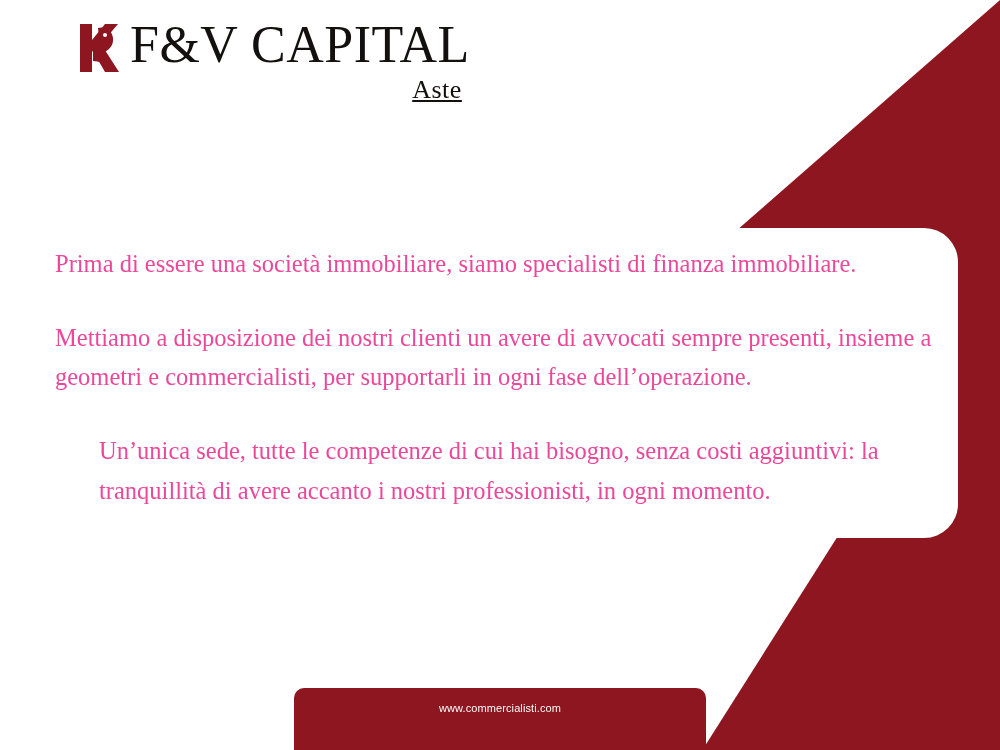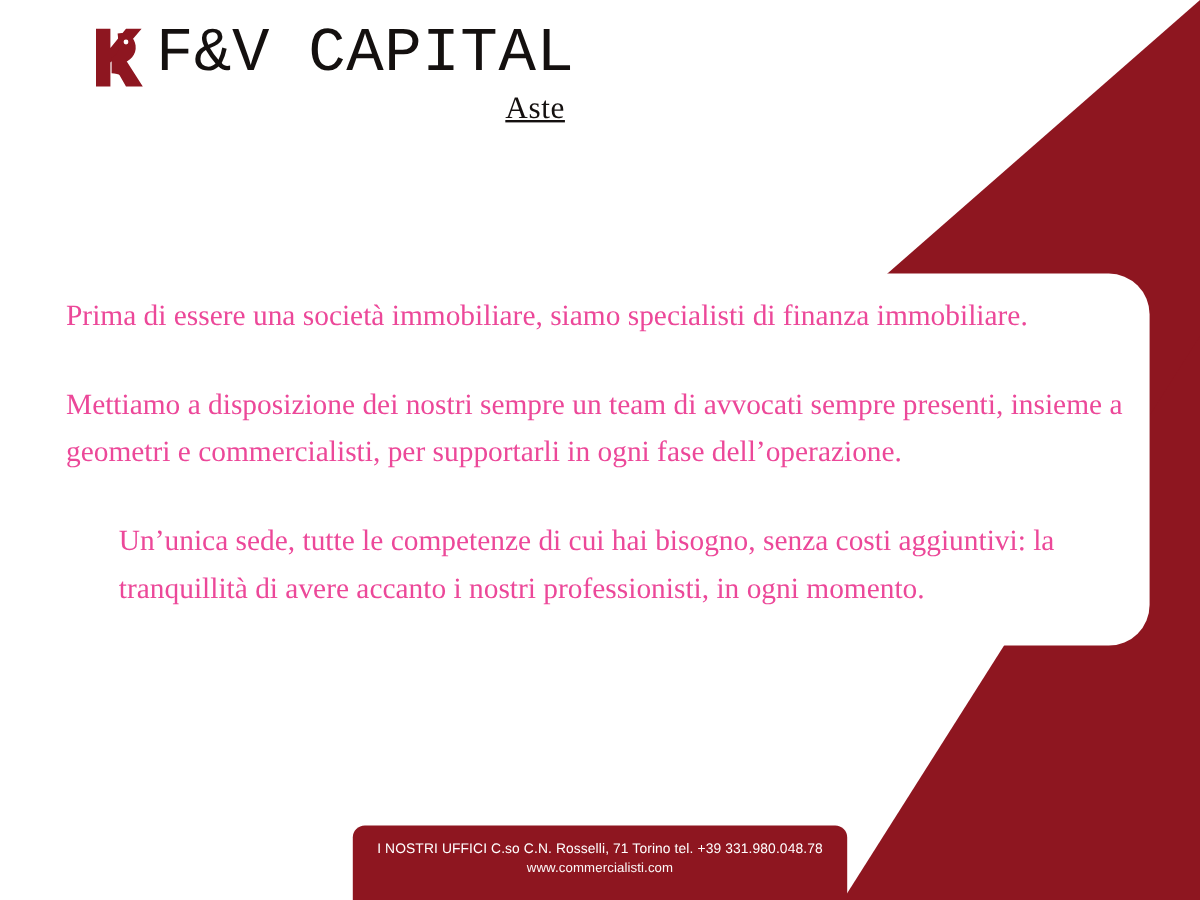--- a/index.html
+++ b/index.html
@@ -65,21 +65,21 @@
     margin-right: 6px;
     flex: 0 0 auto;
   }
   .logo-mark svg { display: block; }
   .brand-block {
     display: flex;
     flex-direction: column;
     align-items: flex-end;
   }
   .brand-name {
-    font-family: Liberation Mono, monospace;
+    font-family: Liberation Serif, serif;
     font-size: 52px;
     letter-spacing: 0.5px;
     color: #14100f;
     line-height: 1.05;
     white-space: nowrap;
   }
   .brand-sub {
     font-family: "Liberation Serif", serif;
     font-size: 26px;
     color: #14100f;
@@ -163,23 +163,22 @@
       </svg>
     </div>
     <div class="brand-block">
       <div class="brand-name">F&amp;V CAPITAL</div>
       <div class="brand-sub">Aste</div>
     </div>
   </div>
 
   <div class="body-text">
     <p>Prima di essere una società immobiliare, siamo specialisti di finanza immobiliare.</p>
-    <p>Mettiamo a disposizione dei nostri sempre un team di avvocati sempre presenti, insieme a geometri e commercialisti, per supportarli in ogni fase dell’operazione.</p>
+    <p>Mettiamo a disposizione dei nostri clienti un avere di avvocati sempre presenti, insieme a geometri e commercialisti, per supportarli in ogni fase dell’operazione.</p>
     <p>Un’unica sede, tutte le competenze di cui hai bisogno, senza costi aggiuntivi: la tranquillità di avere accanto i nostri professionisti, in ogni momento.</p>
   </div>
 
 
   <div class="footer">
-    <div class="footer-line1">I NOSTRI UFFICI C.so C.N. Rosselli, 71 Torino  tel. +39 331.980.048.78</div>
     <div class="footer-line2">www.commercialisti.com</div>
   </div>
 
 </div>
 
 </body></html>

